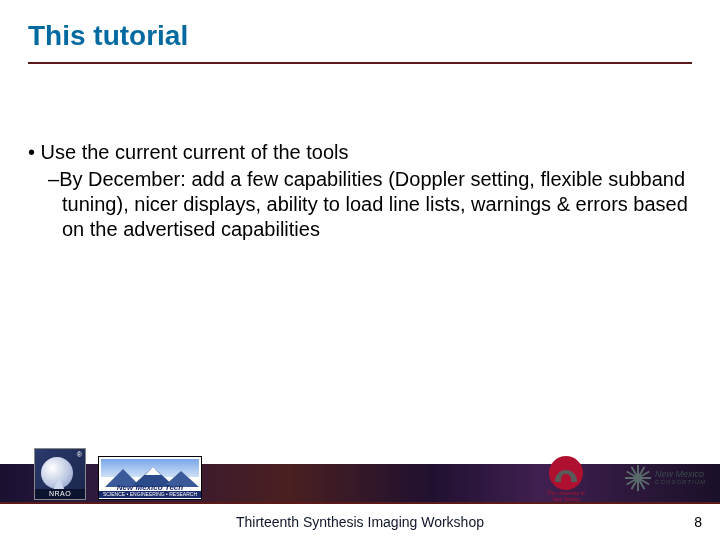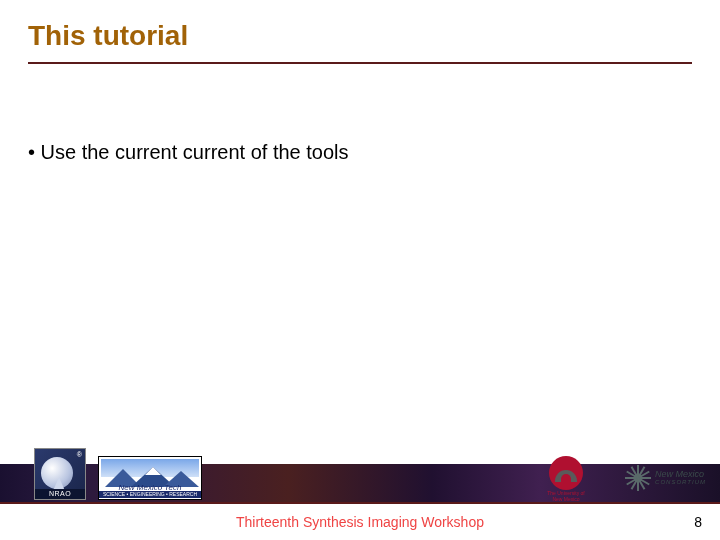--- a/index.html
+++ b/index.html
@@ -18,21 +18,21 @@
     height: 540px;
     position: relative;
     box-sizing: border-box;
   }
   .title {
     position: absolute;
     top: 20px;
     left: 28px;
     font-size: 28px;
     font-weight: bold;
-    color: #a16207;
+    color: #0369a1;
   }
   .title-rule {
     position: absolute;
     top: 62px;
     left: 28px;
     width: 664px;
     height: 2px;
     background: #5a1a1a;
   }
   .content {
@@ -66,21 +66,21 @@
     width: 720px;
     height: 2px;
     background: #5a1a1a;
   }
   .footer-text {
     position: absolute;
     bottom: 10px;
     width: 720px;
     text-align: center;
     font-size: 14px;
-    color: #ef4444;
+    color: #0f172a;
   }
   .page-number {
     position: absolute;
     bottom: 10px;
     right: 18px;
     font-size: 14px;
     color: #000;
   }
 
   
@@ -166,21 +166,21 @@
     position: absolute;
     bottom: 12px;
     width: 0; height: 0;
   }
   .logo-nmt .snow.b { left: 44px; border-left: 8px solid transparent; border-right: 8px solid transparent; border-bottom: 8px solid #fff; }
   .logo-nmt .name {
     position: absolute;
     left: 0; right: 0; top: 26px;
     text-align: center;
     font-size: 8px;
-    font-weight: normal;
+    font-weight: bold;
     color: #1a2a6a;
     font-style: italic;
     line-height: 9px;
   }
   .logo-nmt .sub {
     position: absolute;
     left: 0; right: 0; bottom: 1px;
     background: #1a2a6a;
     color: #fff;
     font-size: 5px;
@@ -269,20 +269,21 @@
 </head>
 <body>
 
 <div class="slide">
 
   <div class="title">This tutorial</div>
   <div class="title-rule"></div>
 
   <div class="content">
     <div class="bullet-l1">Use the current current of the tools</div>
+    <div class="bullet-l2">By December: add a few capabilities (Doppler setting, flexible subband tuning), nicer displays, ability to load line lists, warnings &amp; errors based on the advertised capabilities</div>
   </div>
 
   <div class="footer-band"></div>
   <div class="footer-line"></div>
 
   <div class="logo logo-nrao">
     <div class="dish"></div>
     <div class="stand"></div>
     <div class="reg">®</div>
     <div class="label">NRAO</div>

